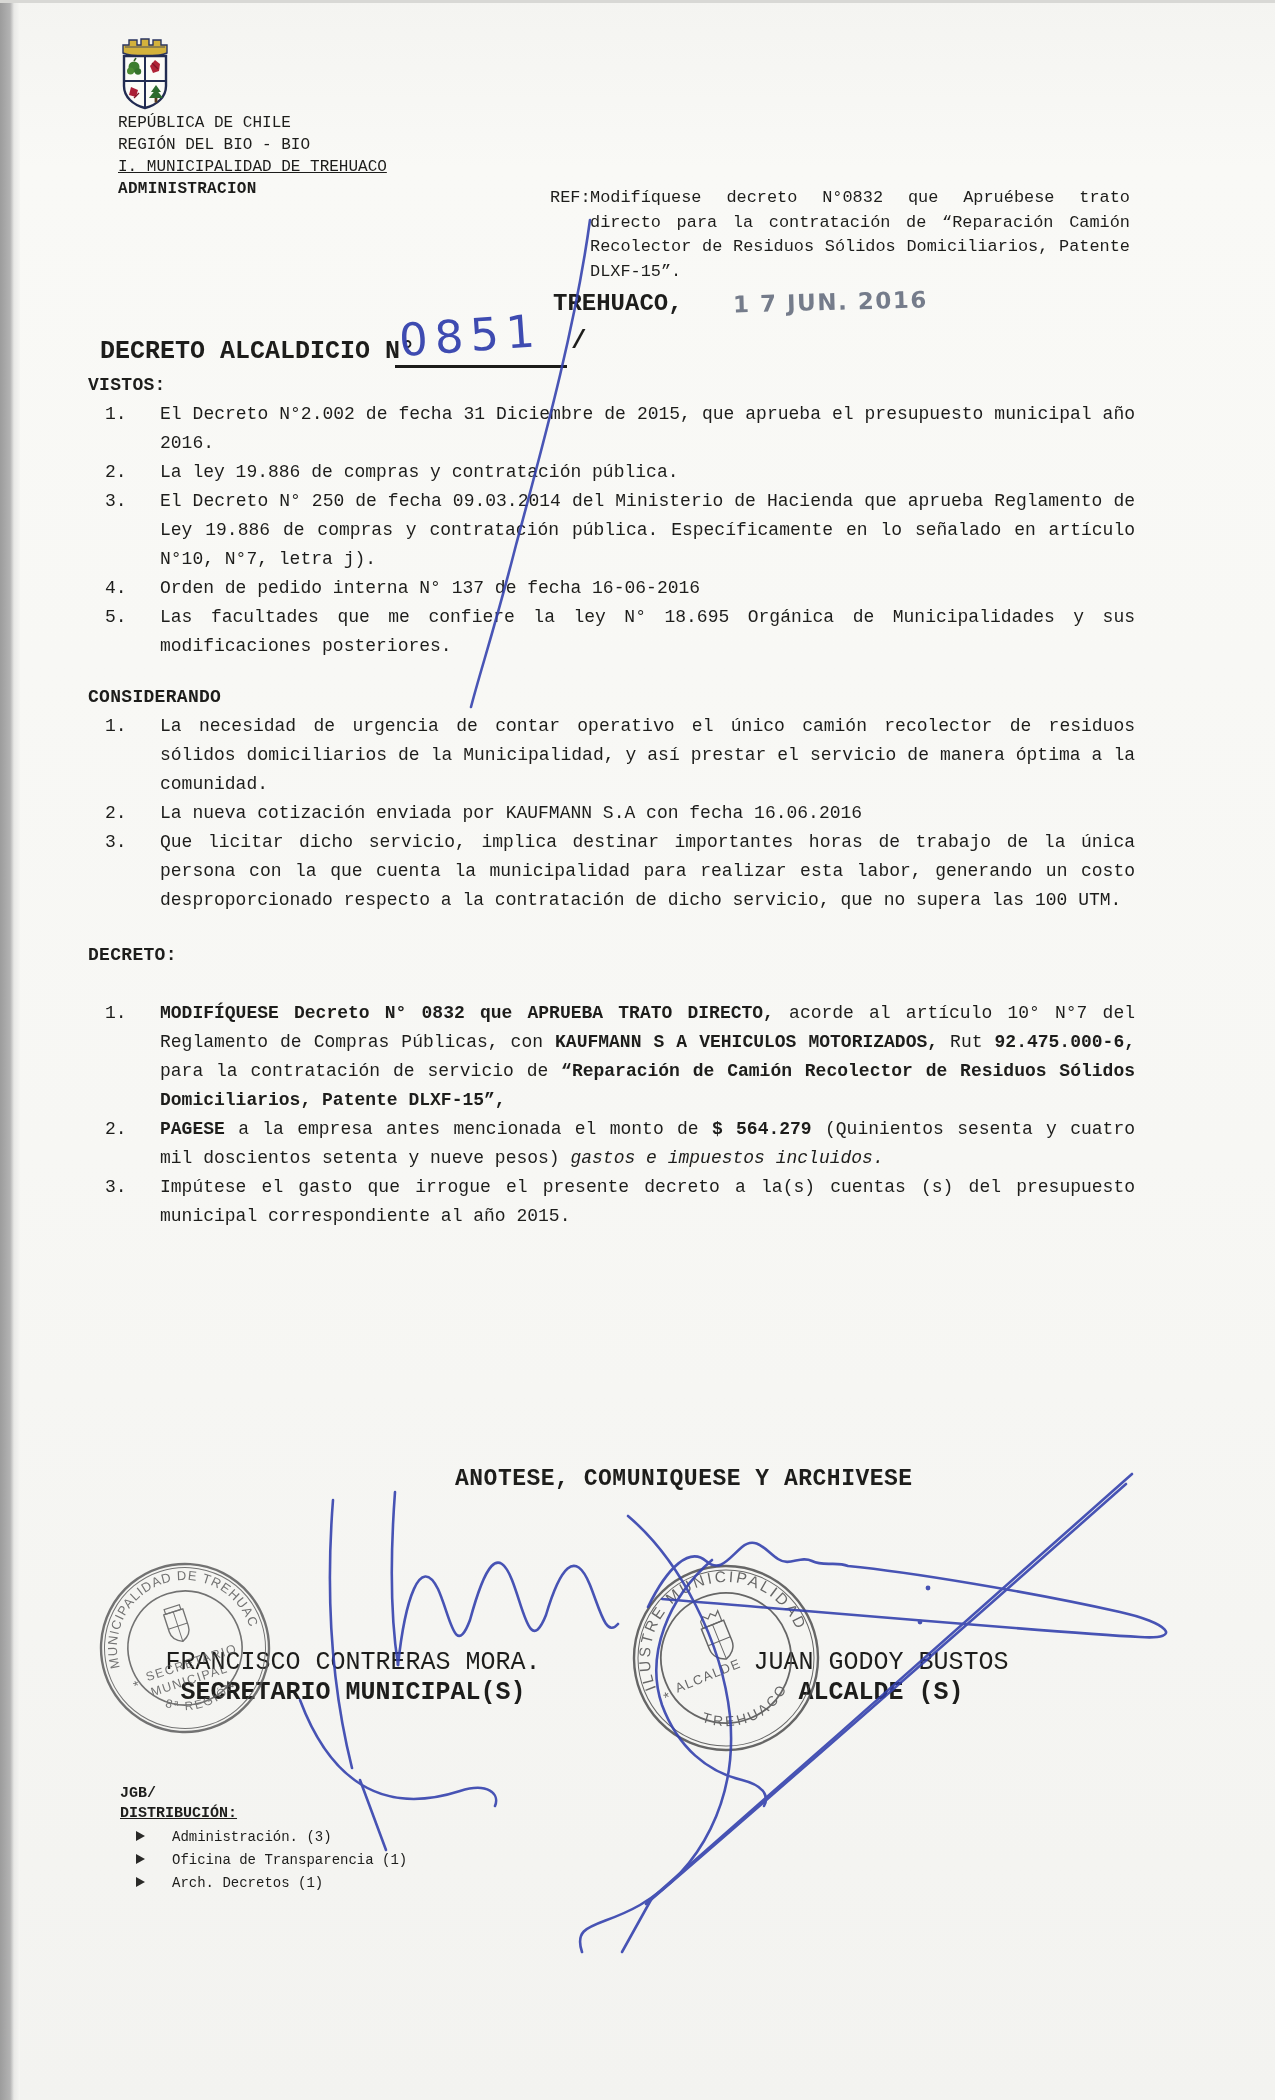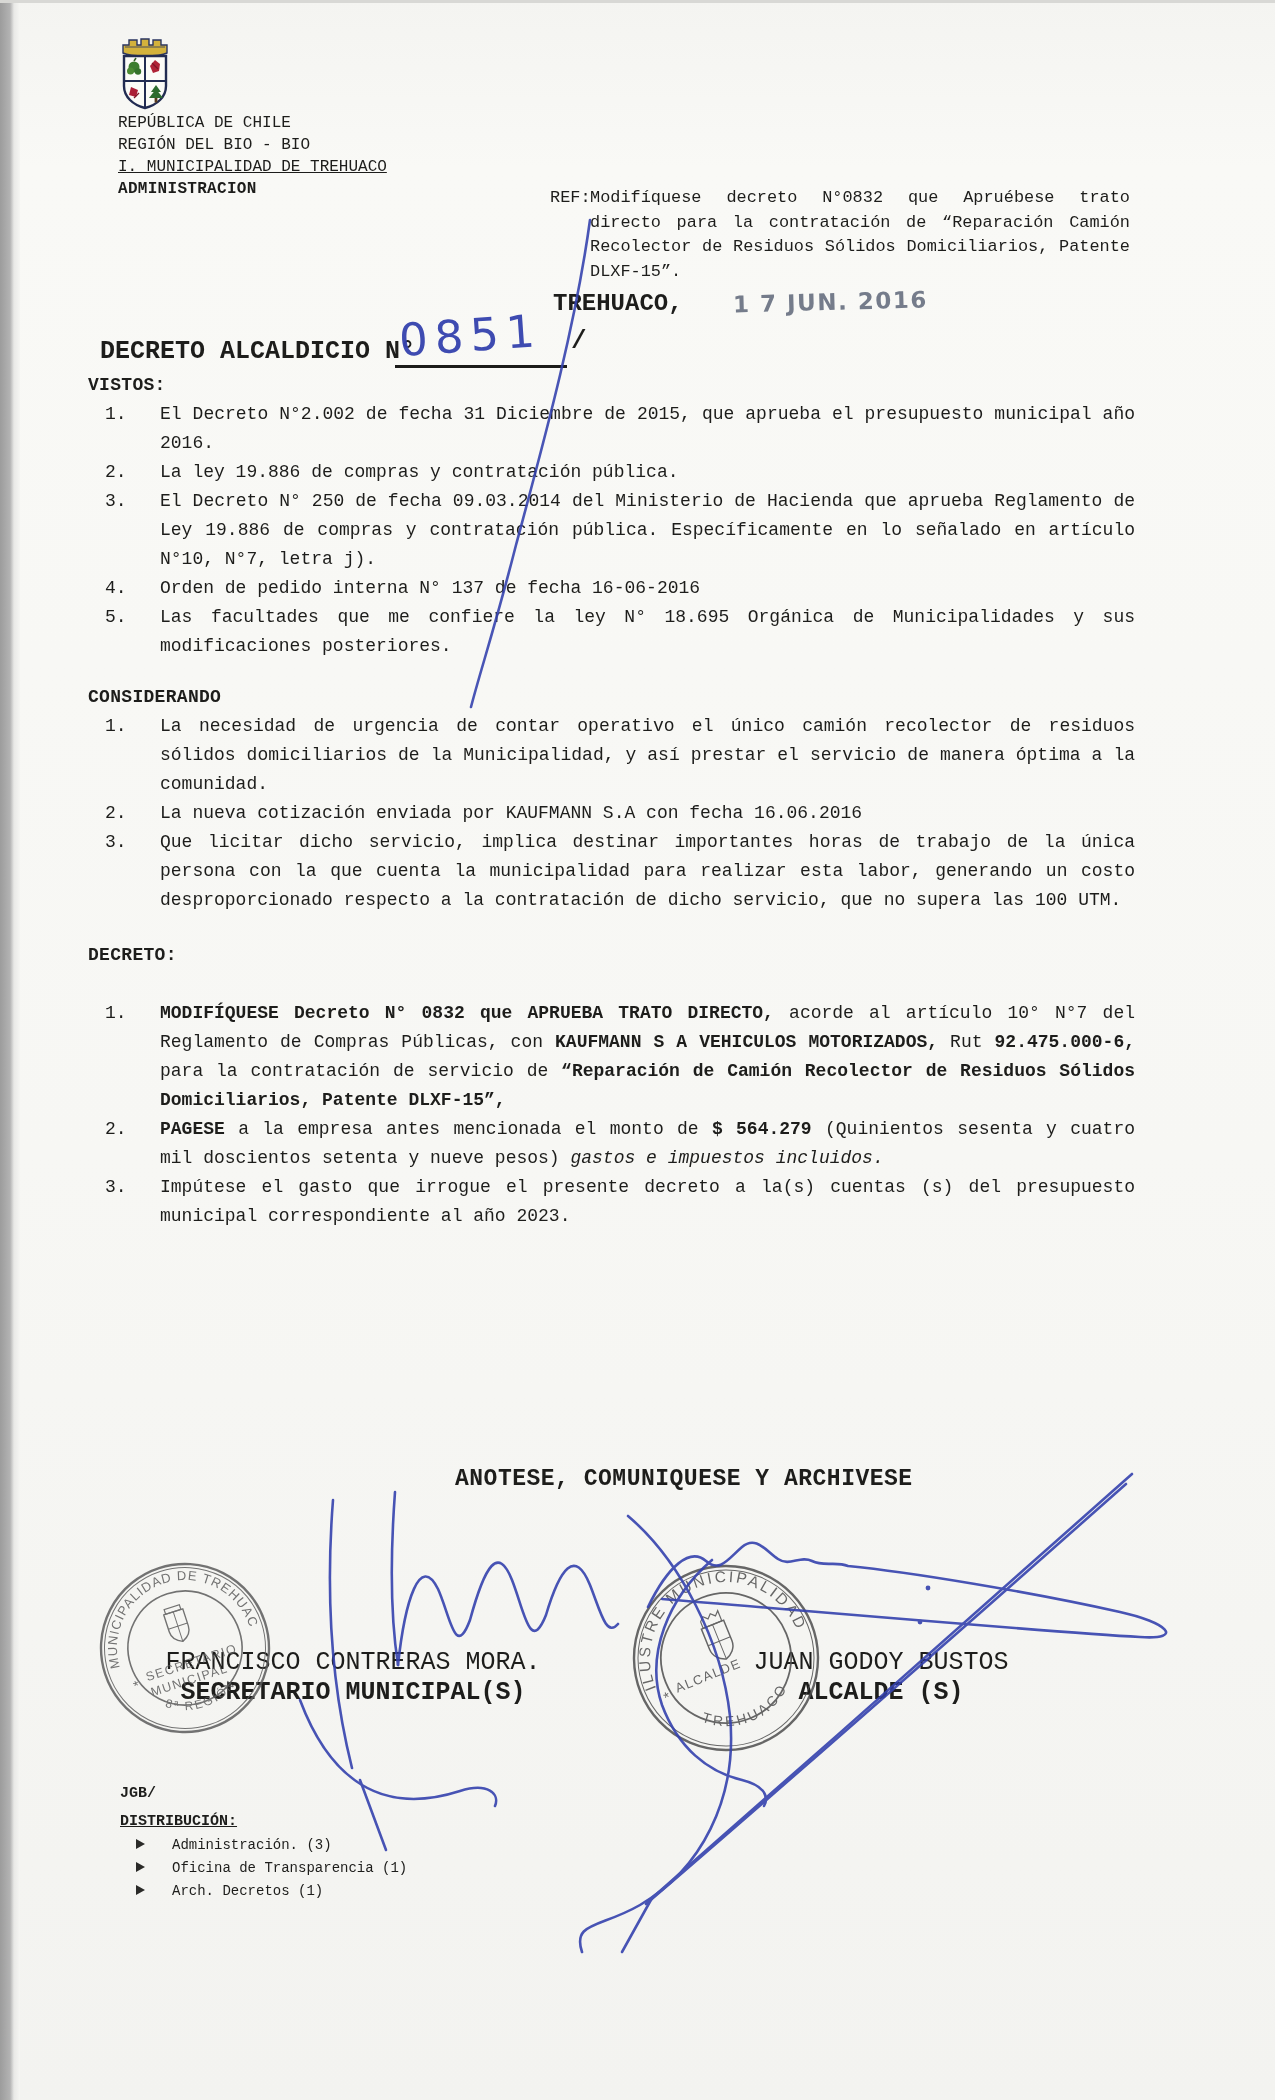--- a/index.html
+++ b/index.html
@@ -52,21 +52,21 @@
 
   .stamp{position:absolute;opacity:.85;}
   .stamp-left{left:95px;top:1558px;width:180px;height:180px;}
   .stamp-right{left:628px;top:1560px;width:196px;height:196px;}
 
   .sig-ink{position:absolute;left:0;top:0;width:1275px;height:2100px;pointer-events:none;}
 
   
   .footer{position:absolute;left:120px;top:1784px;font-size:14px;line-height:20px;}
   .f-initials{font-weight:bold;font-size:15px;}
-  .f-dist{font-weight:bold;font-size:15px;text-decoration:underline;margin-top:8px;}
+  .f-dist{font-weight:bold;font-size:15px;text-decoration:underline;margin-top:0;}
   .f-item{position:relative;padding-left:52px;margin-top:3px;}
   .f-item .tri{position:absolute;left:16px;top:4px;width:0;height:0;
         border-left:9px solid #2a2a28;border-top:5px solid transparent;border-bottom:5px solid transparent;}
 </style>
 </head>
 <body>
 
 <div class="page">
   <div class="edge-left"></div>
   <div class="edge-top"></div>
@@ -125,21 +125,21 @@
       <div class="num-item"><span class="num">1.</span><span>La necesidad de urgencia de contar operativo el único camión recolector de residuos sólidos domiciliarios de la Municipalidad, y así prestar el servicio de manera óptima a la comunidad.</span></div>
       <div class="num-item"><span class="num">2.</span><span>La nueva cotización enviada por KAUFMANN S.A con fecha 16.06.2016</span></div>
       <div class="num-item"><span class="num">3.</span><span>Que licitar dicho servicio, implica destinar importantes horas de trabajo de la única persona con la que cuenta la municipalidad para realizar esta labor, generando un costo desproporcionado respecto a la contratación de dicho servicio, que no supera las 100 UTM.</span></div>
     </div>
 
     <div class="sec-decreto">
       <div class="sec-title">DECRETO:</div>
       <div class="decreto-list">
         <div class="num-item"><span class="num">1.</span><span><span class="seg-b">MODIFÍQUESE Decreto N° 0832 que APRUEBA TRATO DIRECTO,</span><span> acorde al artículo 10° N°7 del Reglamento de Compras Públicas, con </span><span class="seg-b">KAUFMANN S A VEHICULOS MOTORIZADOS,</span><span> Rut </span><span class="seg-b">92.475.000-6,</span><span> para la contratación de servicio de </span><span class="seg-b">“Reparación de Camión Recolector de Residuos Sólidos Domiciliarios, Patente DLXF-15”,</span></span></div>
         <div class="num-item"><span class="num">2.</span><span><span class="seg-b">PAGESE</span><span> a la empresa antes mencionada el monto de </span><span class="seg-b">$ 564.279</span><span> (Quinientos sesenta y cuatro mil doscientos setenta y nueve pesos) </span><span class="seg-i">gastos e impuestos incluidos.</span></span></div>
-        <div class="num-item"><span class="num">3.</span><span><span>Impútese el gasto que irrogue el presente decreto a la(s) cuentas (s) del presupuesto municipal correspondiente al año 2023.</span></span></div>
+        <div class="num-item"><span class="num">3.</span><span><span>Impútese el gasto que irrogue el presente decreto a la(s) cuentas (s) del presupuesto municipal correspondiente al año 2015.</span></span></div>
       </div>
     </div>
   </div>
 
   <div class="closing">ANOTESE, COMUNIQUESE Y ARCHIVESE</div>
 
   <div class="sig-name sig-left">
     <div>FRANCISCO CONTRERAS MORA.</div>
     <div class="sig-title-b">SECRETARIO MUNICIPAL(S)</div>
   </div>

